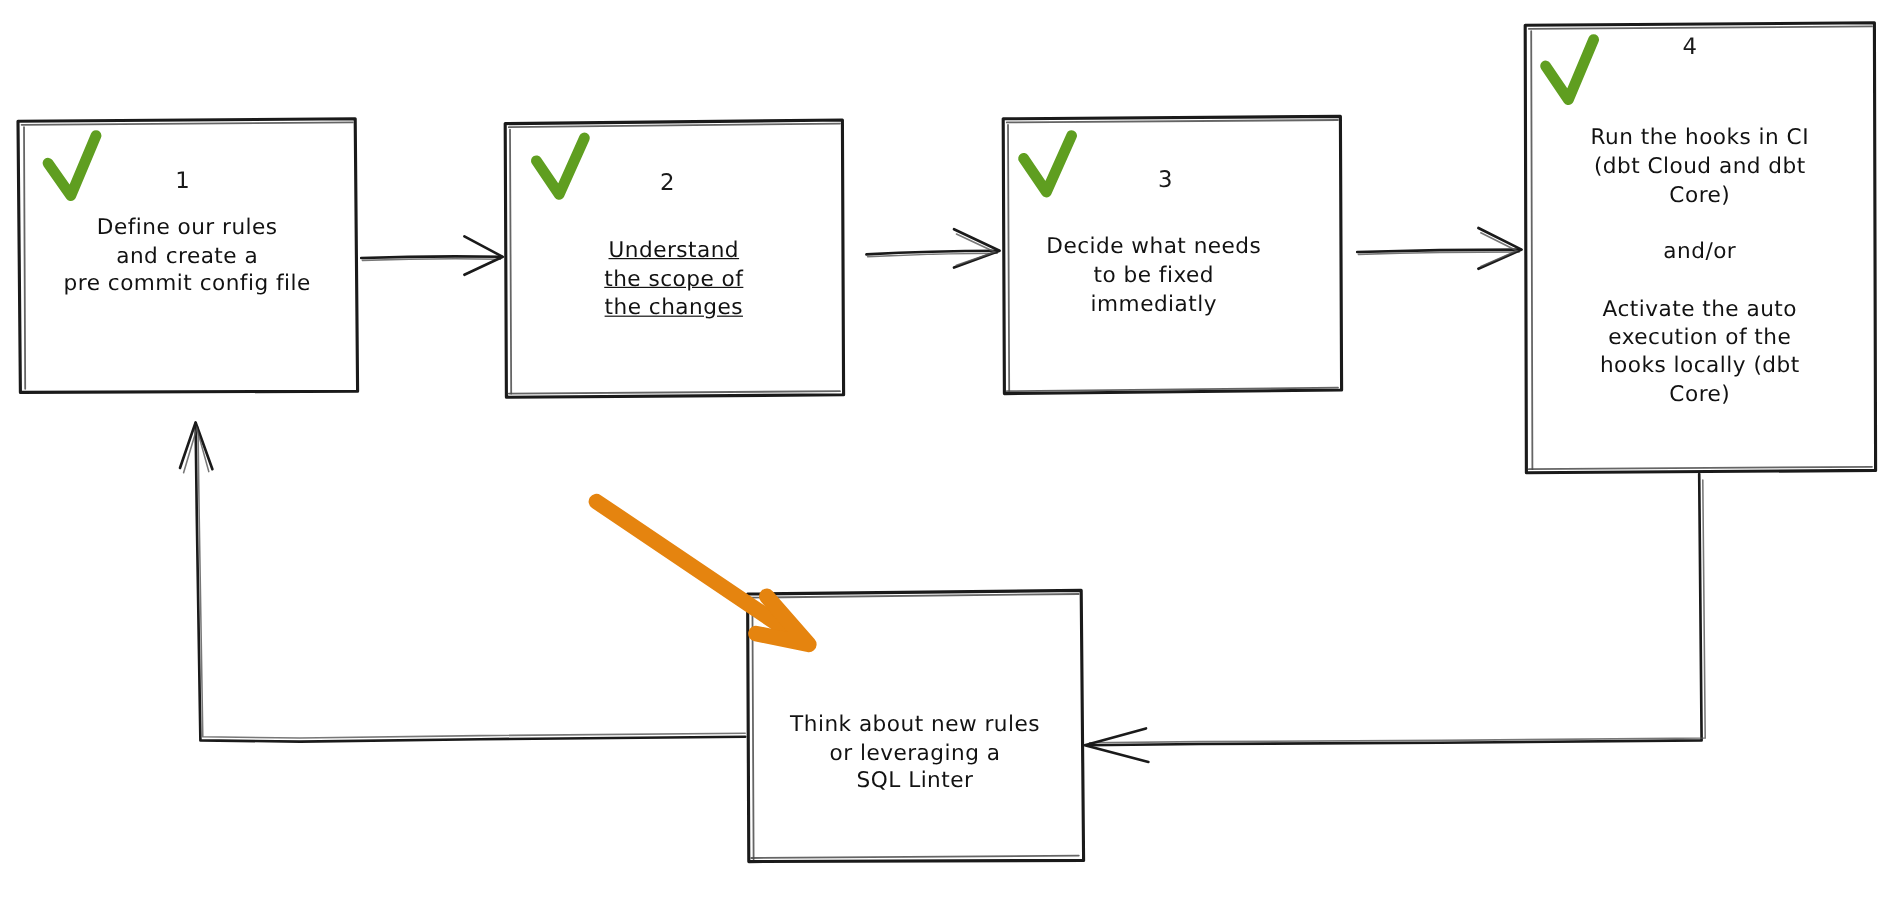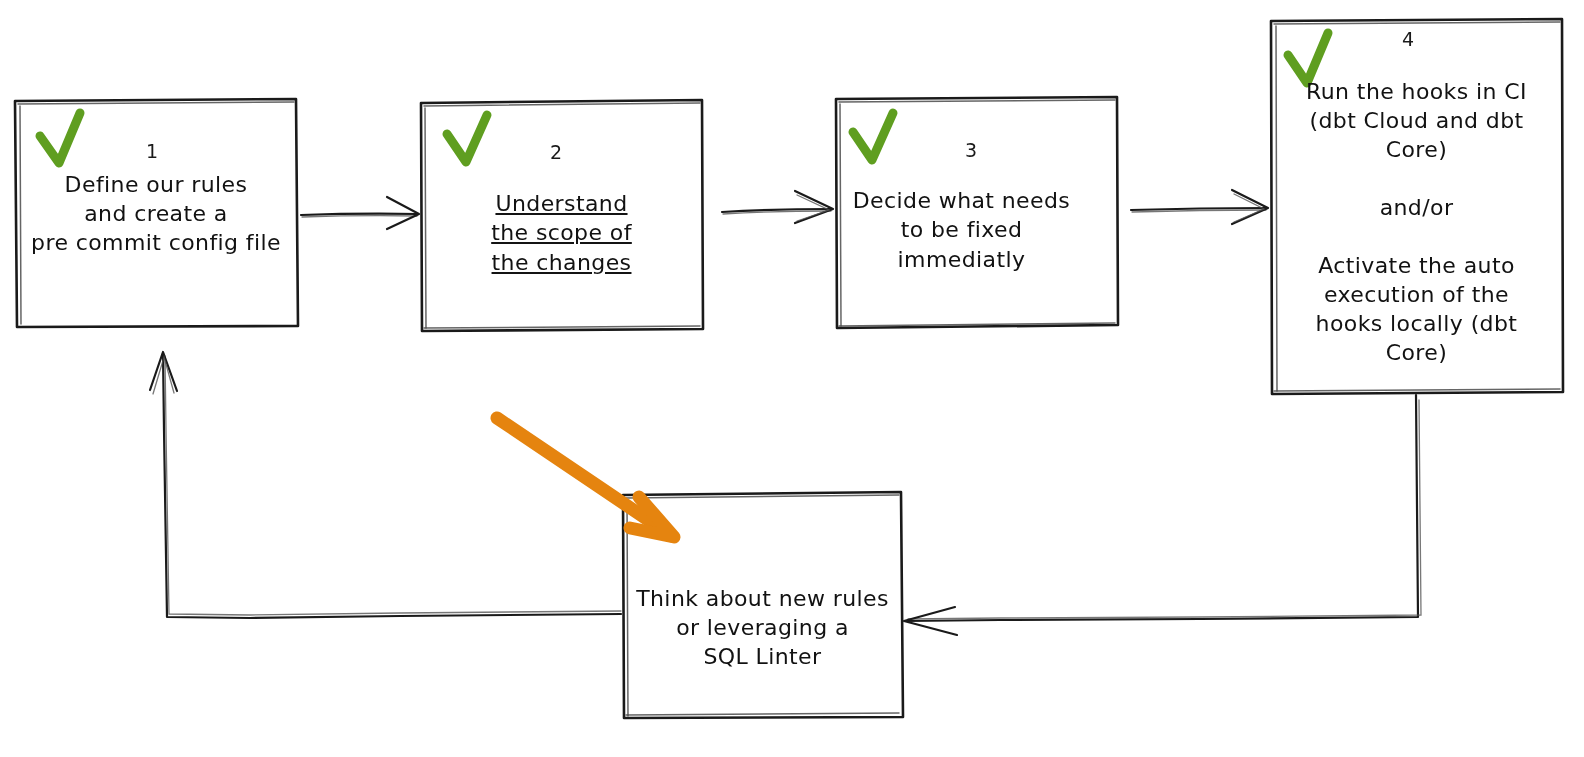--- a/index.html
+++ b/index.html
@@ -33,21 +33,21 @@
     display: flex;
     flex-direction: column;
     align-items: center;
     justify-content: center;
     text-align: center;
     color: #141414;
     font-family: "DejaVu Sans", sans-serif;
     pointer-events: auto;
   }
   .node-body {
-    font-size: 22px;
+    font-size: 18px;
     line-height: 1.32;
     letter-spacing: 0.4px;
     white-space: pre-line;
     color: #121212;
   }
   .node-number {
     position: absolute;
     font-size: 19px;
     color: #1a1a1a;
     letter-spacing: 0.5px;

